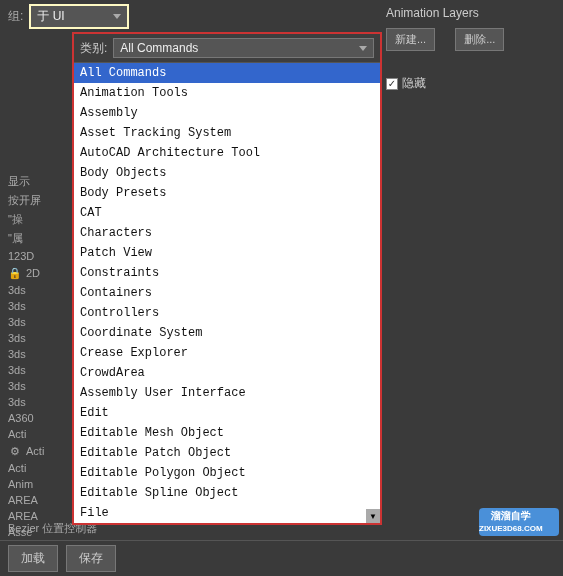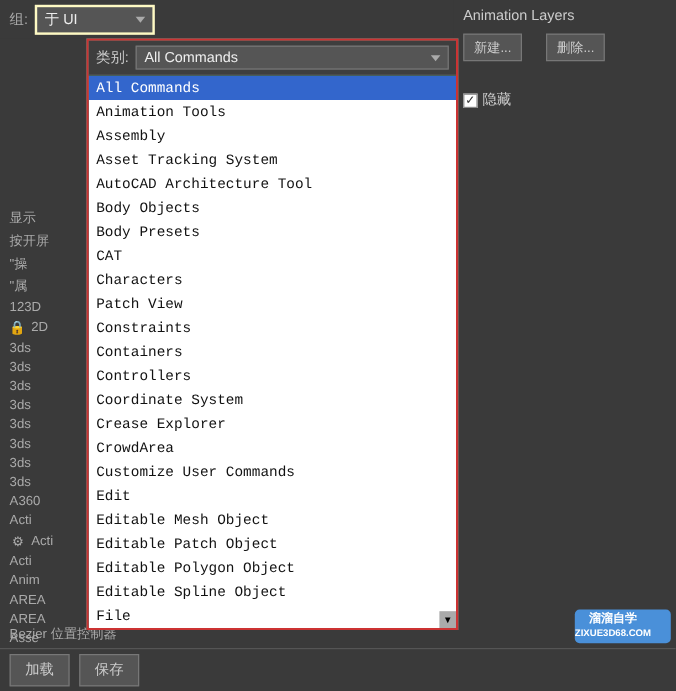--- a/index.html
+++ b/index.html
@@ -340,21 +340,21 @@
         <div class="dropdown-item">Body Presets</div>
         <div class="dropdown-item">CAT</div>
         <div class="dropdown-item">Characters</div>
         <div class="dropdown-item">Patch View</div>
         <div class="dropdown-item">Constraints</div>
         <div class="dropdown-item">Containers</div>
         <div class="dropdown-item">Controllers</div>
         <div class="dropdown-item">Coordinate System</div>
         <div class="dropdown-item">Crease Explorer</div>
         <div class="dropdown-item">CrowdArea</div>
-        <div class="dropdown-item">Customize User Commands</div>
+        <div class="dropdown-item">Assembly User Interface</div>
         <div class="dropdown-item">Edit</div>
         <div class="dropdown-item">Editable Mesh Object</div>
         <div class="dropdown-item">Editable Patch Object</div>
         <div class="dropdown-item">Editable Polygon Object</div>
         <div class="dropdown-item">Editable Spline Object</div>
         <div class="dropdown-item">File</div>
         <div style="position: sticky; bottom: 0px; right: 0px; float: right; width: 14px; height: 14px; background: rgb(170, 170, 170); display: flex; align-items: center; justify-content: center; cursor: pointer; font-size: 8px;">▼</div>
       </div>
   </div>
 

